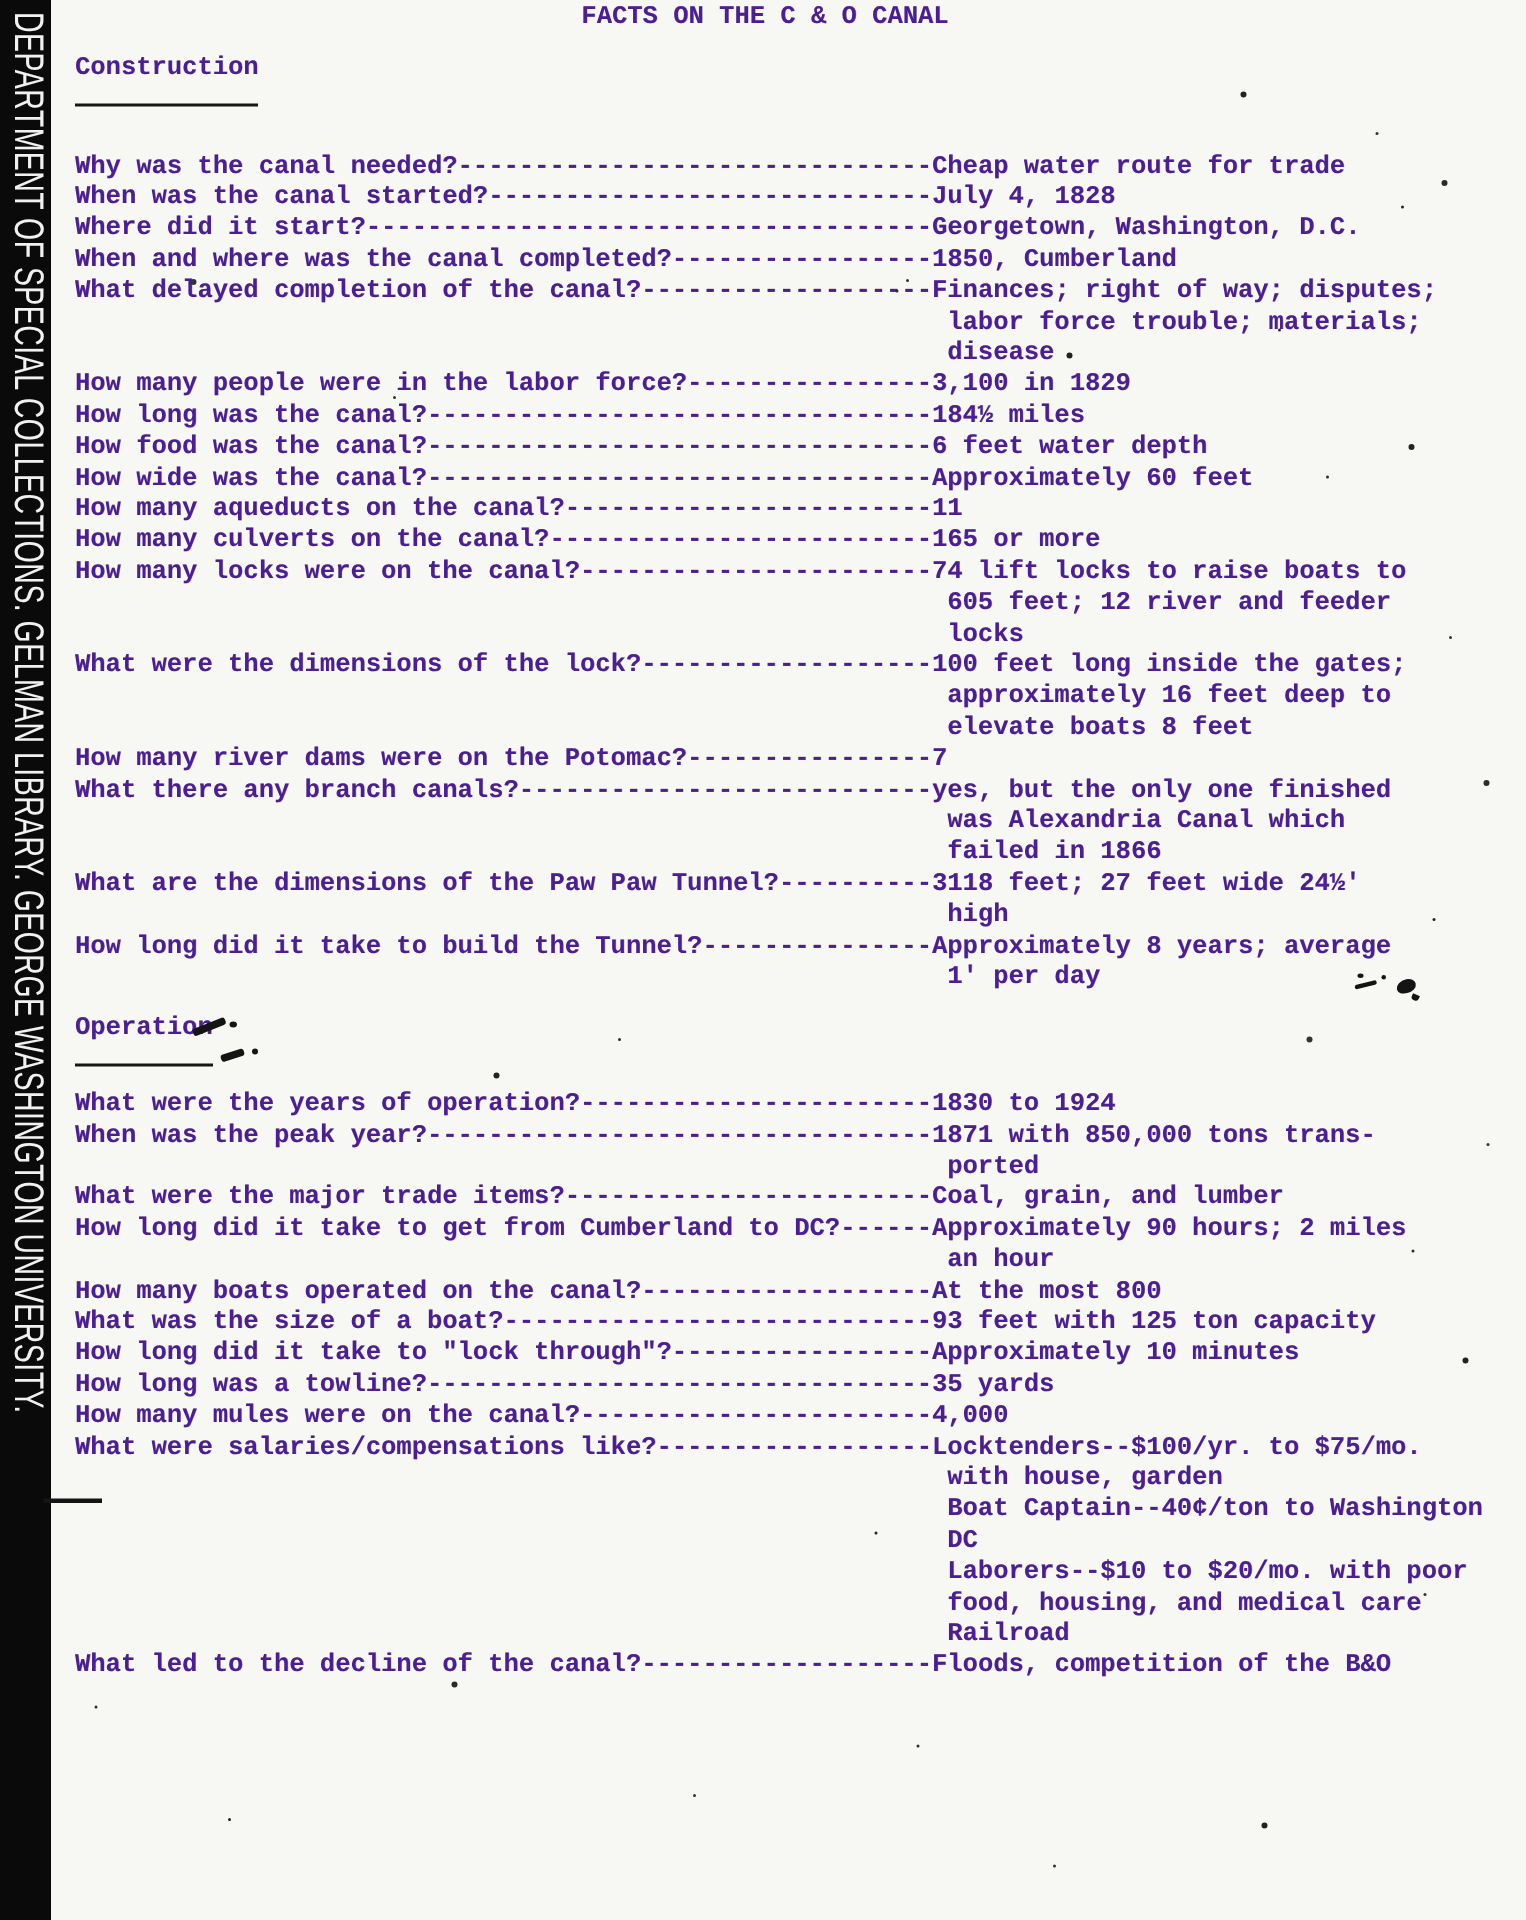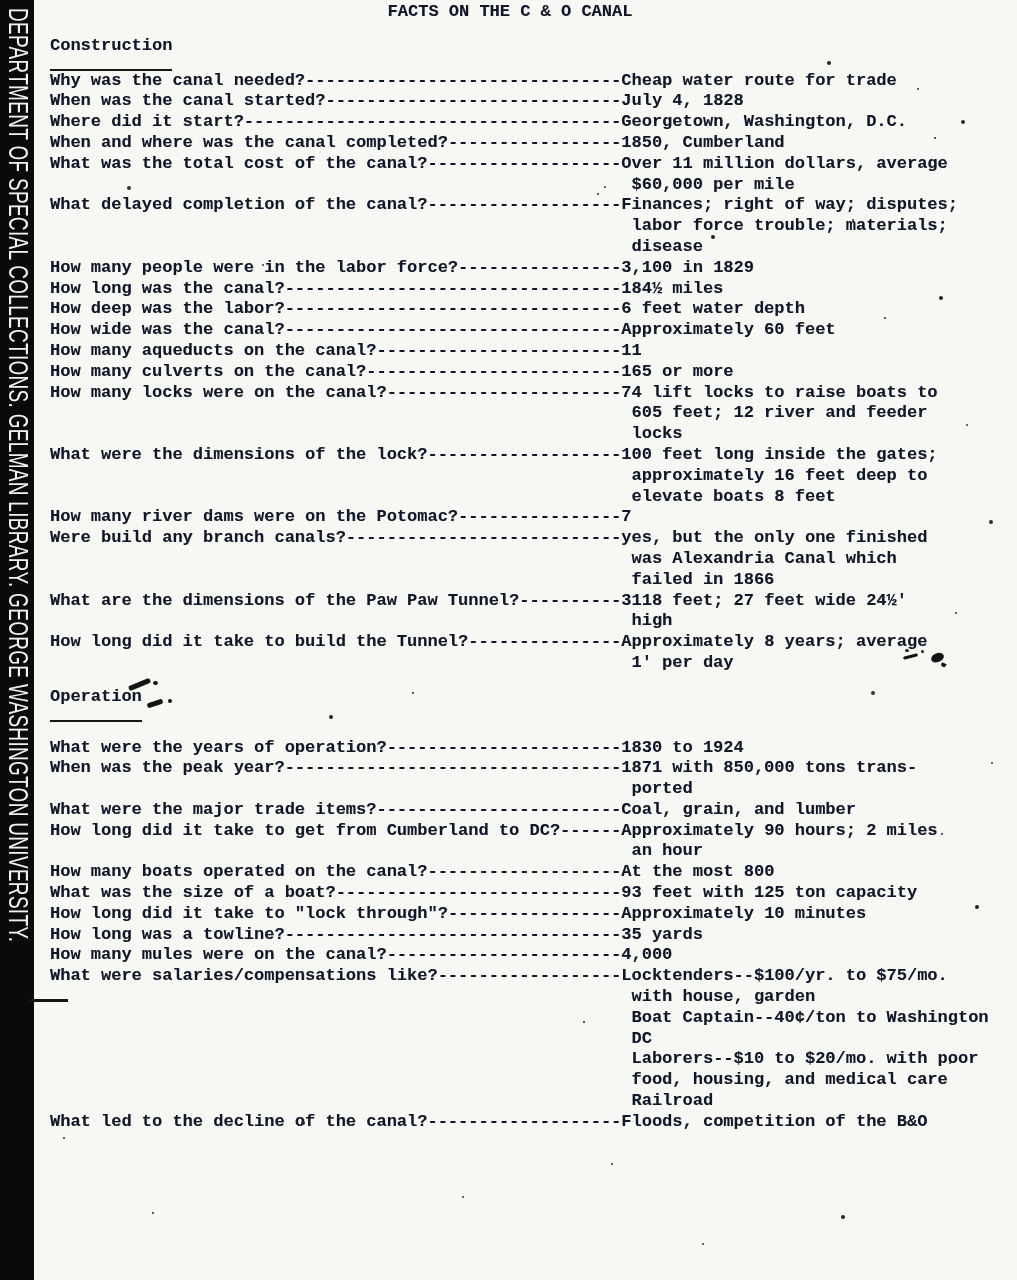--- a/index.html
+++ b/index.html
@@ -13,27 +13,27 @@
   .sidebar-text{
     position:absolute;left:32px;top:8px;
     transform:rotate(90deg) scaleY(1.45);transform-origin:0 0;
     white-space:nowrap;line-height:20px;
     color:#f1f1f1;font-family:"Liberation Sans",sans-serif;
     font-size:19px;letter-spacing:0.3px;font-weight:400;
   }
   
   .doc{
     position:absolute;left:50px;top:2px;width:947px;
-    color:#0f172a;font-weight:700;font-size:17px;line-height:20.8px;
+    color:#4c1d95;font-weight:700;font-size:17px;line-height:20.8px;
     text-shadow:0.3px 0.3px 0 rgba(25,25,25,0.35);
   }
   .title{text-align:center;width:920px;}
   .section{margin-top:13px;}
   .heading{display:inline-block;border-bottom:2.5px solid #161616;padding-bottom:12px;}
-  .qa-block{}
+  .qa-block{margin-top:31px;}
   .section:nth-of-type(2) .qa-block{margin-top:16px;}
   .line{white-space:pre;}
   .u{text-decoration-thickness:2px;text-underline-offset:3.5px;}
   
   .art{position:absolute;background:#141414;}
   #margin-line{left:29px;top:999px;width:39px;height:3px;}
   #pen1{left:128px;top:682px;width:23px;height:5px;border-radius:2px;transform:rotate(-22deg);}
   #pen1b{left:153px;top:681px;width:5px;height:4px;border-radius:50%;}
   #pen2{left:147px;top:701px;width:16px;height:5px;border-radius:2px;transform:rotate(-18deg);}
   #pen2b{left:168px;top:699px;width:4px;height:4px;border-radius:50%;}
@@ -76,36 +76,32 @@
           <div class="qa-row">
             <div class="line"><span>When was the canal started?</span><span>-----------------------------</span><span>July 4, 1828</span></div>
           </div>
           <div class="qa-row">
             <div class="line"><span>Where did it start?</span><span>-------------------------------------</span><span>Georgetown, Washington, D.C.</span></div>
           </div>
           <div class="qa-row">
             <div class="line"><span>When and where was the canal completed?</span><span>-----------------</span><span>1850, Cumberland</span></div>
           </div>
           <div class="qa-row">
-            <div class="line"><span>What was the total cost of the canal?</span><span>-------------------</span><span>Over 11 million dollars, average</span></div>
-            <div class="line"><span>                                                         </span><span>$60,000 per mile</span></div>
-          </div>
-          <div class="qa-row">
             <div class="line"><span>What delayed completion of the canal?</span><span>-------------------</span><span>Finances; right of way; disputes;</span></div>
             <div class="line"><span>                                                         </span><span>labor force trouble; materials;</span></div>
             <div class="line"><span>                                                         </span><span>disease</span></div>
           </div>
           <div class="qa-row">
             <div class="line"><span>How many people were in the labor force?</span><span>----------------</span><span>3,100 in 1829</span></div>
           </div>
           <div class="qa-row">
             <div class="line"><span>How long was the canal?</span><span>---------------------------------</span><span>184½ miles</span></div>
           </div>
           <div class="qa-row">
-            <div class="line"><span>How deep was the labor?</span><span>---------------------------------</span><span>6 feet water depth</span></div>
+            <div class="line"><span>How food was the canal?</span><span>---------------------------------</span><span>6 feet water depth</span></div>
           </div>
           <div class="qa-row">
             <div class="line"><span>How wide was the canal?</span><span>---------------------------------</span><span>Approximately 60 feet</span></div>
           </div>
           <div class="qa-row">
             <div class="line"><span>How many aqueducts on the canal?</span><span>------------------------</span><span>11</span></div>
           </div>
           <div class="qa-row">
             <div class="line"><span>How many culverts on the canal?</span><span>-------------------------</span><span>165 or more</span></div>
           </div>
@@ -116,21 +112,21 @@
           </div>
           <div class="qa-row">
             <div class="line"><span>What were the dimensions of the lock?</span><span>-------------------</span><span>100 feet long inside the gates;</span></div>
             <div class="line"><span>                                                         </span><span>approximately 16 feet deep to</span></div>
             <div class="line"><span>                                                         </span><span>elevate boats 8 feet</span></div>
           </div>
           <div class="qa-row">
             <div class="line"><span>How many river dams were on the Potomac?</span><span>----------------</span><span>7</span></div>
           </div>
           <div class="qa-row">
-            <div class="line"><span>Were build any branch canals?</span><span>---------------------------</span><span>yes, but the only one finished</span></div>
+            <div class="line"><span>What there any branch canals?</span><span>---------------------------</span><span>yes, but the only one finished</span></div>
             <div class="line"><span>                                                         </span><span>was Alexandria Canal which</span></div>
             <div class="line"><span>                                                         </span><span>failed in 1866</span></div>
           </div>
           <div class="qa-row">
             <div class="line"><span>What are the dimensions of the Paw Paw Tunnel?</span><span>----------</span><span>3118 feet; 27 feet wide 24½'</span></div>
             <div class="line"><span>                                                         </span><span>high</span></div>
           </div>
           <div class="qa-row">
             <div class="line"><span>How long did it take to build the Tunnel?</span><span>---------------</span><span>Approximately 8 years; average</span></div>
             <div class="line"><span>                                                         </span><span>1' per day</span></div>

